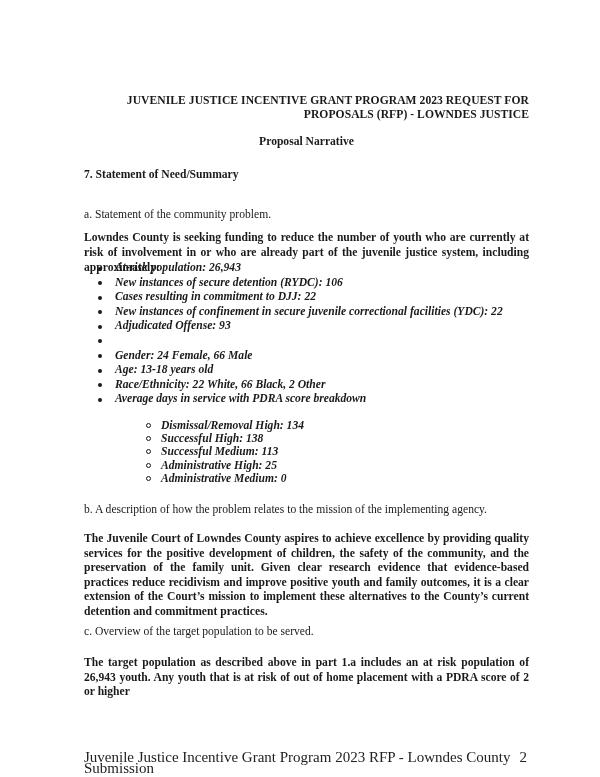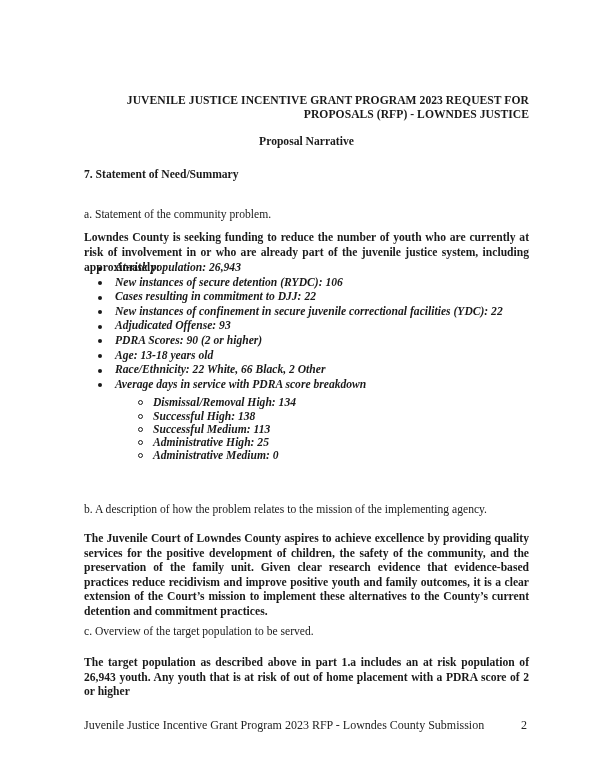--- a/index.html
+++ b/index.html
@@ -88,21 +88,21 @@
     .bullets > li .dot {
       position: absolute;
       left: 14px;
       top: 5.5px;
       width: 4px;
       height: 4px;
       border-radius: 50%;
       background: #1a1a1a;
     }
     .sub-bullets {
-      margin: 4px;
+      margin: 12px;
       padding: 0;
       list-style: none;
     }
     .sub-bullets li {
       position: relative;
       padding-left: 65px;
       height: 13.2px;
       line-height: 13.2px;
       white-space: nowrap;
     }
@@ -113,24 +113,24 @@
       width: 4px;
       height: 4px;
       border-radius: 50%;
       border: 1px solid #1a1a1a;
       box-sizing: content-box;
       width: 3px;
       height: 3px;
     }
     .footer {
       position: absolute;
-      top: 720px;
+      top: 752px;
       left: 84px;
       width: 445px;
-      font-size: 12px;
+      font-size: 15px;
       line-height: 11px;
       color: #222;
     }
     .footer .page-num {
       position: absolute;
       right: 2px;
       top: 0;
     }
   </style>
 </head>
@@ -150,21 +150,22 @@
   <div class="prompt" style="top:208px;">a. Statement of the community problem.</div>
 
   <div class="bold-para" style="top:231px; line-height:14.8px;">Lowndes County is seeking funding to reduce the number of youth who are currently at risk of involvement in or who are already part of the juvenile justice system, including approximately:</div>
 
   <ul class="bullets">
     <li><span class="dot"></span><span>At-risk population: 26,943</span></li>
     <li><span class="dot"></span><span>New instances of secure detention (RYDC): 106</span></li>
     <li><span class="dot"></span><span>Cases resulting in commitment to DJJ: 22</span></li>
     <li><span class="dot"></span><span>New instances of confinement in secure juvenile correctional facilities (YDC): 22</span></li>
     <li><span class="dot"></span><span>Adjudicated Offense: 93</span></li>
-    <li><span class="dot"></span><span>PDRA Scores: 90 (2 or higher)</span></li>
+    <li><span class="dot"></span></li>
+    <li><span class="dot"></span><span>Gender: 24 Female, 66 Male</span></li>
     <li><span class="dot"></span><span>Age: 13-18 years old</span></li>
     <li><span class="dot"></span><span>Race/Ethnicity: 22 White, 66 Black, 2 Other</span></li>
     <li><span class="dot"></span><span>Average days in service with PDRA score breakdown</span></li>
     <li style="height:auto; padding-left:0;">
       <ul class="sub-bullets">
         <li><span class="ring"></span><span>Dismissal/Removal High: 134</span></li>
         <li><span class="ring"></span><span>Successful High: 138</span></li>
         <li><span class="ring"></span><span>Successful Medium: 113</span></li>
         <li><span class="ring"></span><span>Administrative High: 25</span></li>
         <li><span class="ring"></span><span>Administrative Medium: 0</span></li>

